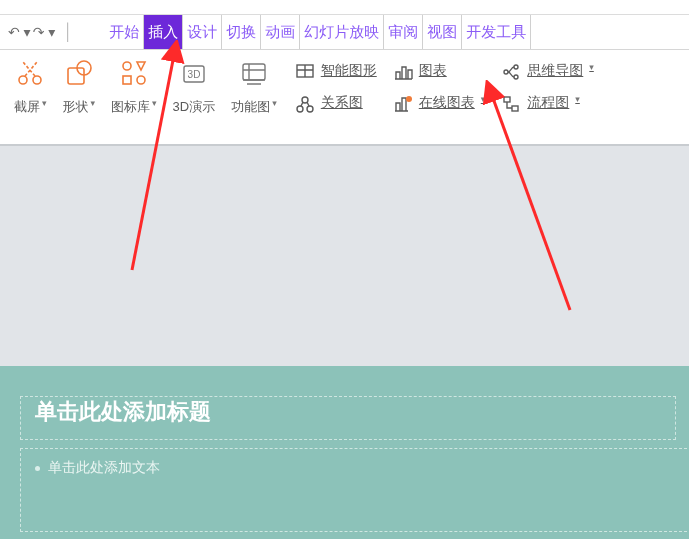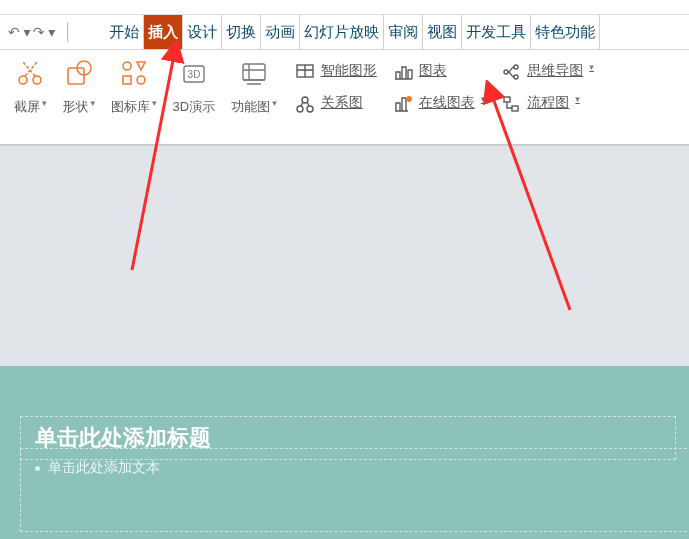--- a/index.html
+++ b/index.html
@@ -7,38 +7,38 @@
   .app { width: 689px; height: 539px; position: relative; background: #eaeef1; }
 
   
   .qat { position: absolute; left: 0; top: 0; width: 689px; height: 15px; background: #fff; border-bottom: 1px solid #dcdcdc; }
 
   
   .tabs { position: absolute; left: 0; top: 15px; width: 689px; height: 35px; background: #fff; border-bottom: 1px solid #d6d6d6; display: flex; align-items: center; padding-left: 8px; }
   .qa-btn { display: inline-flex; align-items: center; margin-right: 2px; color: #6e6e6e; font-size: 14px; }
   .qa-sep { color: #bdbdbd; margin: 0 6px; }
   .tab-list { display: flex; align-items: center; margin-left: 26px; height: 100%; }
-  .tab { font-size: 15px; color: #0c4a6e; padding: 4px 4px; height: 100%; display: flex; align-items: center; border-left: 1px solid #d0d0d0; }
+  .tab { font-size: 15px; color: #8b5cf6; padding: 4px 4px; height: 100%; display: flex; align-items: center; border-left: 1px solid #d0d0d0; }
   .tab:last-child { border-right: 1px solid #d0d0d0; }
-  .tab.active { background: #c2410c; color: #fff; font-weight: bold; }
+  .tab.active { background: #6d28d9; color: #fff; }
 
   
   .ribbon { position: absolute; left: 0; top: 50px; width: 689px; height: 96px; background: #fff; border-bottom: 2px solid #c8ccd0; padding: 8px 6px 4px 6px; display: flex; align-items: flex-start; }
   .big-btn { display: flex; flex-direction: column; align-items: center; justify-content: flex-end; font-size: 13px; color: #5a5a5a; margin: 0 8px; }
   .big-btn .ic { width: 30px; height: 30px; margin-bottom: 10px; display: flex; align-items: flex-start; justify-content: center; }
   .big-btn .lbl { display: flex; align-items: flex-start; gap: 2px; white-space: nowrap; }
   .caret { font-size: 9px; color: #777; }
   .rcol { display: flex; flex-direction: column; gap: 12px; margin: 4px 6px 0 10px; }
   .small-btn { display: flex; gap: 6px; font-size: 14px; color: #5a5a5a; white-space: nowrap; text-decoration: underline; }
   .small-btn .ic { width: 20px; height: 20px; display: flex; align-items: center; justify-content: center; }
 
   
   .canvas-bg { position: absolute; left: 0; top: 146px; width: 689px; height: 393px; background: #e1e4e8; }
   .slide { position: absolute; left: 0; top: 366px; width: 689px; height: 173px; background: #8cc2b9; }
-  .ph-title { position: absolute; left: 20px; top: 416px; width: 656px; height: 44px; border: 1px dashed #cfe6e1; display: flex; align-items: center; padding-left: 14px; }
+  .ph-title { position: absolute; left: 20px; top: 396px; width: 656px; height: 44px; border: 1px dashed #cfe6e1; display: flex; padding-left: 14px; }
   .ph-title-text { color: #fff; font-size: 22px; font-weight: 700; }
   .ph-body { position: absolute; left: 20px; top: 448px; width: 672px; height: 84px; border: 1px dashed #cfe6e1; padding: 10px 14px; }
   .ph-body-row { display: flex; align-items: center; gap: 8px; }
   .bullet { width: 5px; height: 5px; background: #daeeea; border-radius: 50%; }
   .ph-body-text { color: #eaf5f2; font-size: 14px; }
 
   
   .stroke-o { stroke: #f07c3a; fill: none; stroke-width: 1.6; }
   .stroke-g { stroke: #7a7a7a; fill: none; stroke-width: 1.4; }
   .stroke-g2 { stroke: #5a5a5a; fill: none; stroke-width: 1.4; }
@@ -78,23 +78,20 @@
           <span>幻灯片放映</span>
         </div>
       <div class="tab">
           <span>审阅</span>
         </div>
       <div class="tab">
           <span>视图</span>
         </div>
       <div class="tab">
           <span>开发工具</span>
-        </div>
-      <div class="tab">
-          <span>特色功能</span>
         </div>
     </div>
   </div>
 
   <div class="ribbon">
 
     <div class="big-btn">
       <span class="ic">
         <svg width="30" height="30" viewBox="0 0 30 30">
             <circle class="stroke-o" cx="8" cy="22" r="4"></circle>

